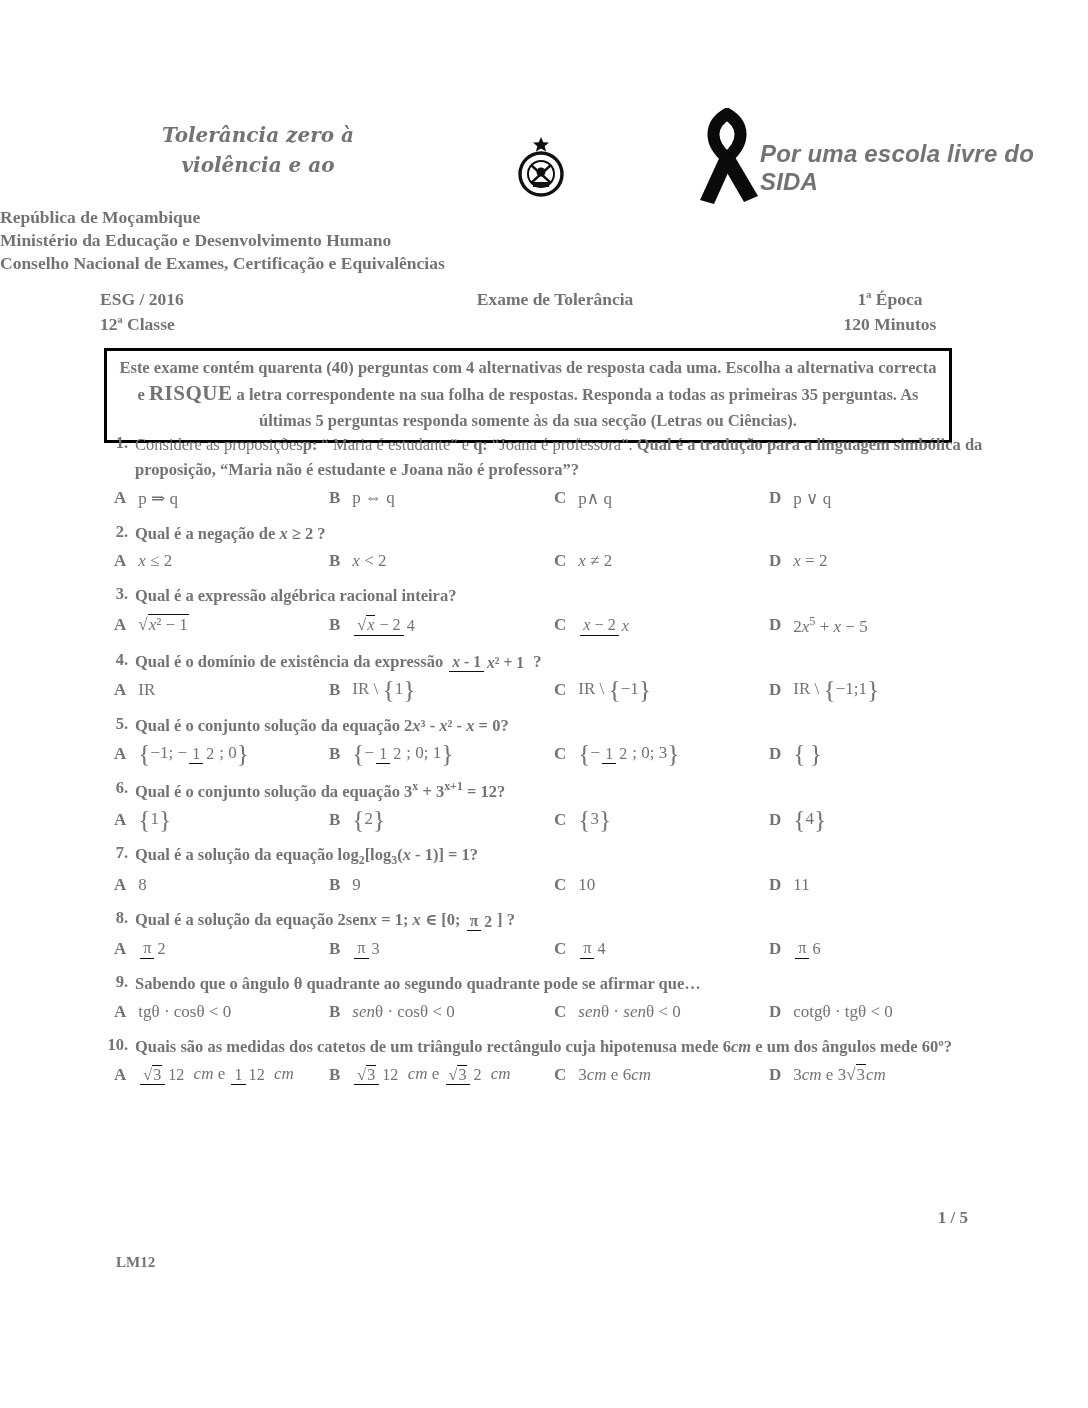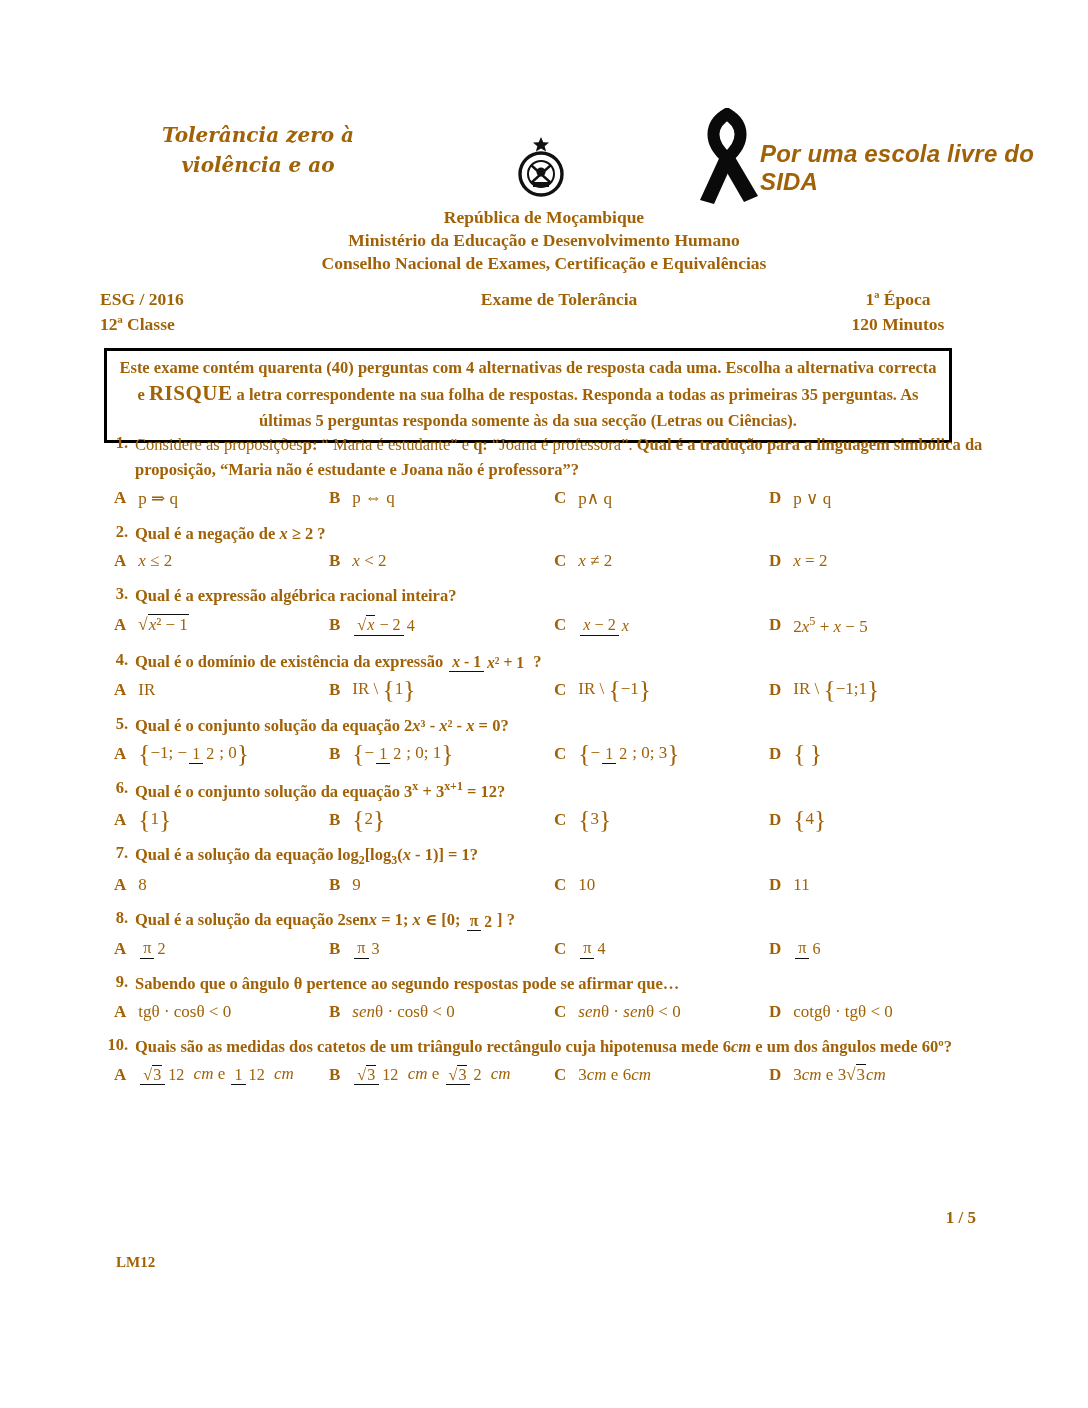--- a/index.html
+++ b/index.html
@@ -2,21 +2,21 @@
 <html><head>
 <meta charset="utf-8">
 <style>
   html,body{margin:0;padding:0;background:#e8e8e8;}
   .page{
     position:relative;
     width:1088px;height:1408px;
     margin:0 auto;
     background:#ffffff;
     font-family:"Liberation Serif","DejaVu Serif",serif;
-    color:#a16207;
+    color:#737373;
     overflow:hidden;
   }
   
   .slogan{
     position:absolute;left:118px;top:120px;width:280px;
     text-align:center;
     font-family:"DejaVu Serif",serif;
     font-style:italic;font-weight:bold;
     font-size:20px;line-height:1.5;
   }
@@ -24,24 +24,24 @@
   .ribbon-block{position:absolute;left:688px;top:108px;display:flex;align-items:flex-start;}
   .ribbon-icon{flex:0 0 auto;}
   .ribbon-text{
     margin:32px 0 0 -6px;
     font-family:"Liberation Sans","DejaVu Sans",sans-serif;
     font-style:italic;font-weight:bold;font-size:24px;
     letter-spacing:0.2px;
   }
   .center-titles{
     position:absolute;top:206px;left:0;right:0;
-    text-align:center;font-weight:bold;font-size:17.5px;line-height:1.32;
+    font-weight:bold;font-size:17.5px;line-height:1.32;
   }
   .info-row{
-    position:absolute;top:287px;left:100px;right:90px;
+    position:absolute;top:287px;left:100px;right:98px;
     display:flex;justify-content:space-between;
     font-weight:bold;font-size:17.5px;line-height:1.4;gap:8px;
   }
   .info-left{width:220px;text-align:left;}
   .info-center{flex:1;text-align:center;}
   .info-right{width:200px;text-align:center;}
   .inst-box{
     position:absolute;top:348px;left:104px;width:818px;
     border:3px solid #000;
     padding:5px 12px 7px 12px;
@@ -69,21 +69,21 @@
     display:inline-flex;flex-direction:row;align-items:center;
     vertical-align:middle;line-height:1.15;font-size:0.95em;margin:0 2px;
   }
   .frac .num{padding:0 3px;border-bottom:1.4px solid #111;}
   .frac .den{padding:0 3px;}
   .sqrt{white-space:nowrap;}
   .sqrt .vin{border-top:1.4px solid #111;padding:0 1px;}
   .bigb{font-size:1.5em;vertical-align:middle;line-height:0.8;font-weight:normal;}
   sup,sub{font-size:0.72em;}
   
-  .page-num{position:absolute;top:1208px;right:112px;font-weight:bold;font-size:17px;}
+  .page-num{position:absolute;top:1208px;right:120px;font-weight:bold;font-size:17px;}
   .doc-code{position:absolute;top:1254px;left:116px;font-weight:bold;font-size:15px;}
 </style>
 </head>
 <body>
 
 <div class="page">
 
   <div class="slogan">
     <div>Tolerância zero à violência e ao</div>
   </div>
@@ -353,21 +353,21 @@
             <span class="opt-body"><span class="frac">
                 <span class="num">π</span>
                 <span class="den">6</span>
               </span></span>
           </div>
         </div>
       </div>
       <div class="question">
         <div class="q-head">
           <span class="qnum">9.</span>
-          <span class="q-stem">Sabendo que o ângulo  θ  pertence ao segundo respostas pode se afirmar que…</span>
+          <span class="q-stem">Sabendo que o ângulo  θ  quadrante ao segundo quadrante pode se afirmar que…</span>
         </div>
         <div class="q-options">
           <div class="opt">
             <span class="opt-letter">A</span>
             <span class="opt-body">tgθ · cosθ &lt; 0</span>
           </div>
           <div class="opt">
             <span class="opt-letter">B</span>
             <span class="opt-body"><i>sen</i>θ · cosθ &lt; 0</span>
           </div>

